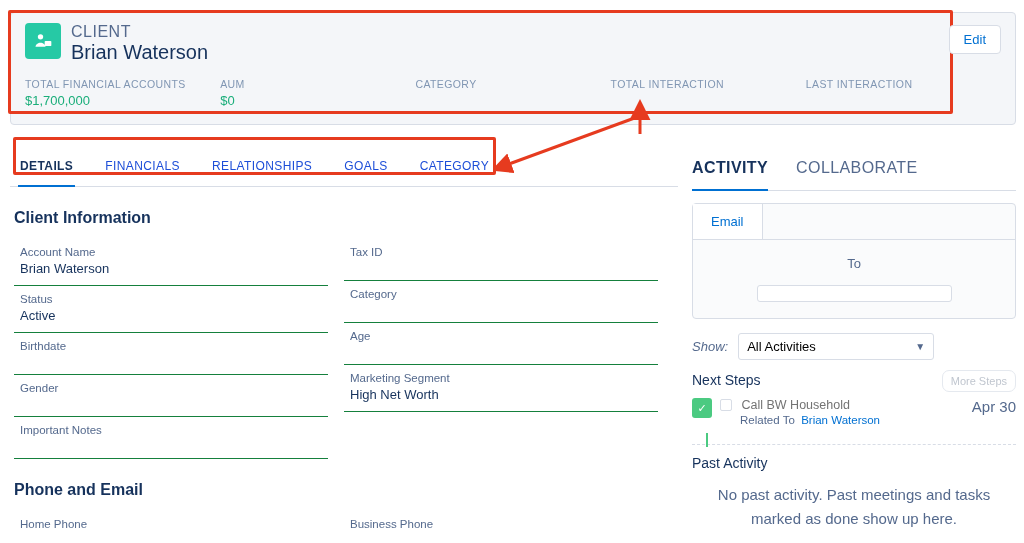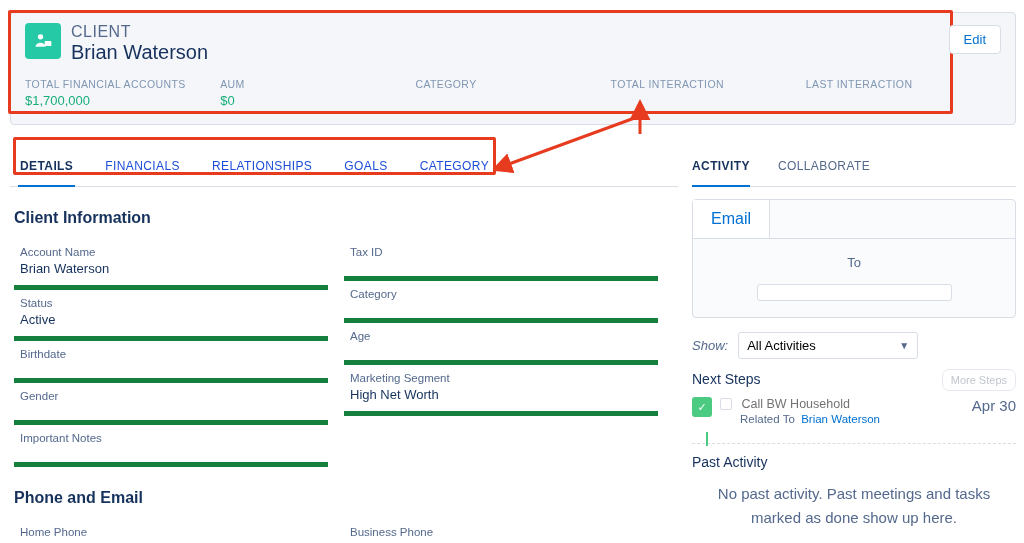--- a/index.html
+++ b/index.html
@@ -133,36 +133,36 @@
     color: #16325c;
     font-weight: 600;
     margin: 22px 4px 12px 4px;
   }
   .fields {
     display: flex;
     padding: 0 4px;
   }
   .fcol { flex: 1; padding-right: 16px; }
   .field {
-    border-bottom: 5px solid #15803d;
+    border-bottom: 1px solid #15803d;
     padding: 7px 6px 9px 6px;
     min-height: 42px;
   }
   .flabel { font-size: 11.5px; color: #54698d; }
   .fval { font-size: 13px; color: #16325c; margin-top: 3px; }
 
   
   .r-tabs {
     display: flex;
     gap: 28px;
     border-bottom: 1px solid #d8dde6;
     margin-top: 14px;
   }
   .r-tab {
-    font-size: 12px; letter-spacing: .4px;
+    font-size: 16px; letter-spacing: .4px;
     color: #54698d;
     padding: 12px 0;
     cursor: pointer;
   }
   .r-tab.active {
     font-weight: 600; color: #16325c;
     border-bottom: 2px solid #0070d2;
     margin-bottom: -1px;
   }
   .email-box {
@@ -170,21 +170,21 @@
     border-radius: 4px;
     margin-top: 12px;
     background: #fafbfc;
   }
   .email-tabs {
     display: flex;
     border-bottom: 1px solid #d8dde6;
   }
   .email-tab {
     padding: 10px 18px;
-    font-size: 16px;
+    font-size: 13px;
     color: #0070d2;
     background: #fff;
     border-right: 1px solid #d8dde6;
     cursor: pointer;
   }
   .to-row {
     display: flex; align-items: center;
     padding: 16px 14px;
     gap: 14px;
     flex-direction: column;
@@ -195,21 +195,21 @@
     border: 1px solid #d8dde6; border-radius: 3px;
     padding: 0 8px; background: #fff;
   }
   .show-row {
     display: flex; align-items: center;
     gap: 10px; margin-top: 14px;
   }
   .show-row .lbl { font-size: 13px; color: #54698d; font-style: italic; }
   .select {
     border: 1px solid #d8dde6; border-radius: 3px;
-    padding: 5px 8px; width: 180px;
+    padding: 5px 8px; width: 196px;
     display: flex; justify-content: space-between; align-items: center;
     font-size: 13px; cursor: pointer;
   }
   .tri { font-size: 10px; color: #54698d; }
   .ns-title { font-size: 14px; color: #16325c; margin-top: 12px; }
   .more-btn {
     float: right; font-size: 11px; color: #c0c6cf;
     border: 1px solid #e5e9ef; border-radius: 7px;
     padding: 4px 8px; background: #fff; margin-top: -2px;
   }

